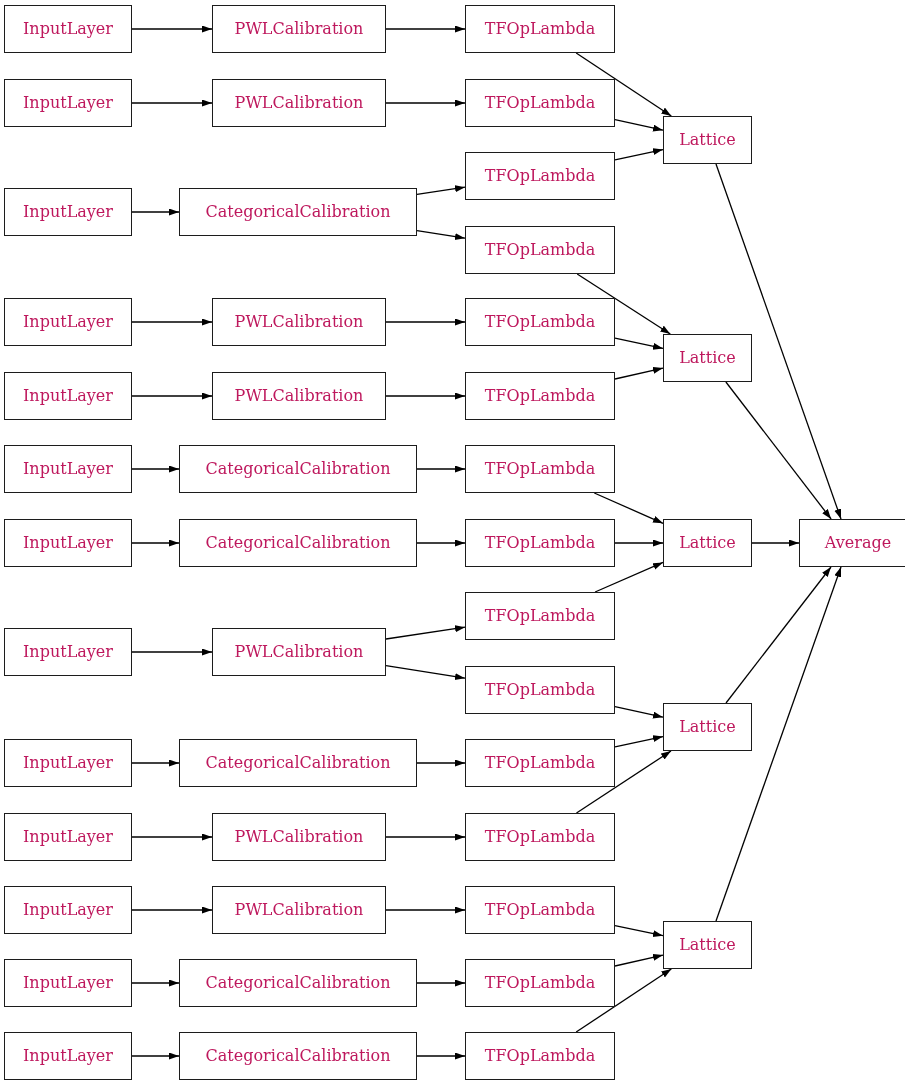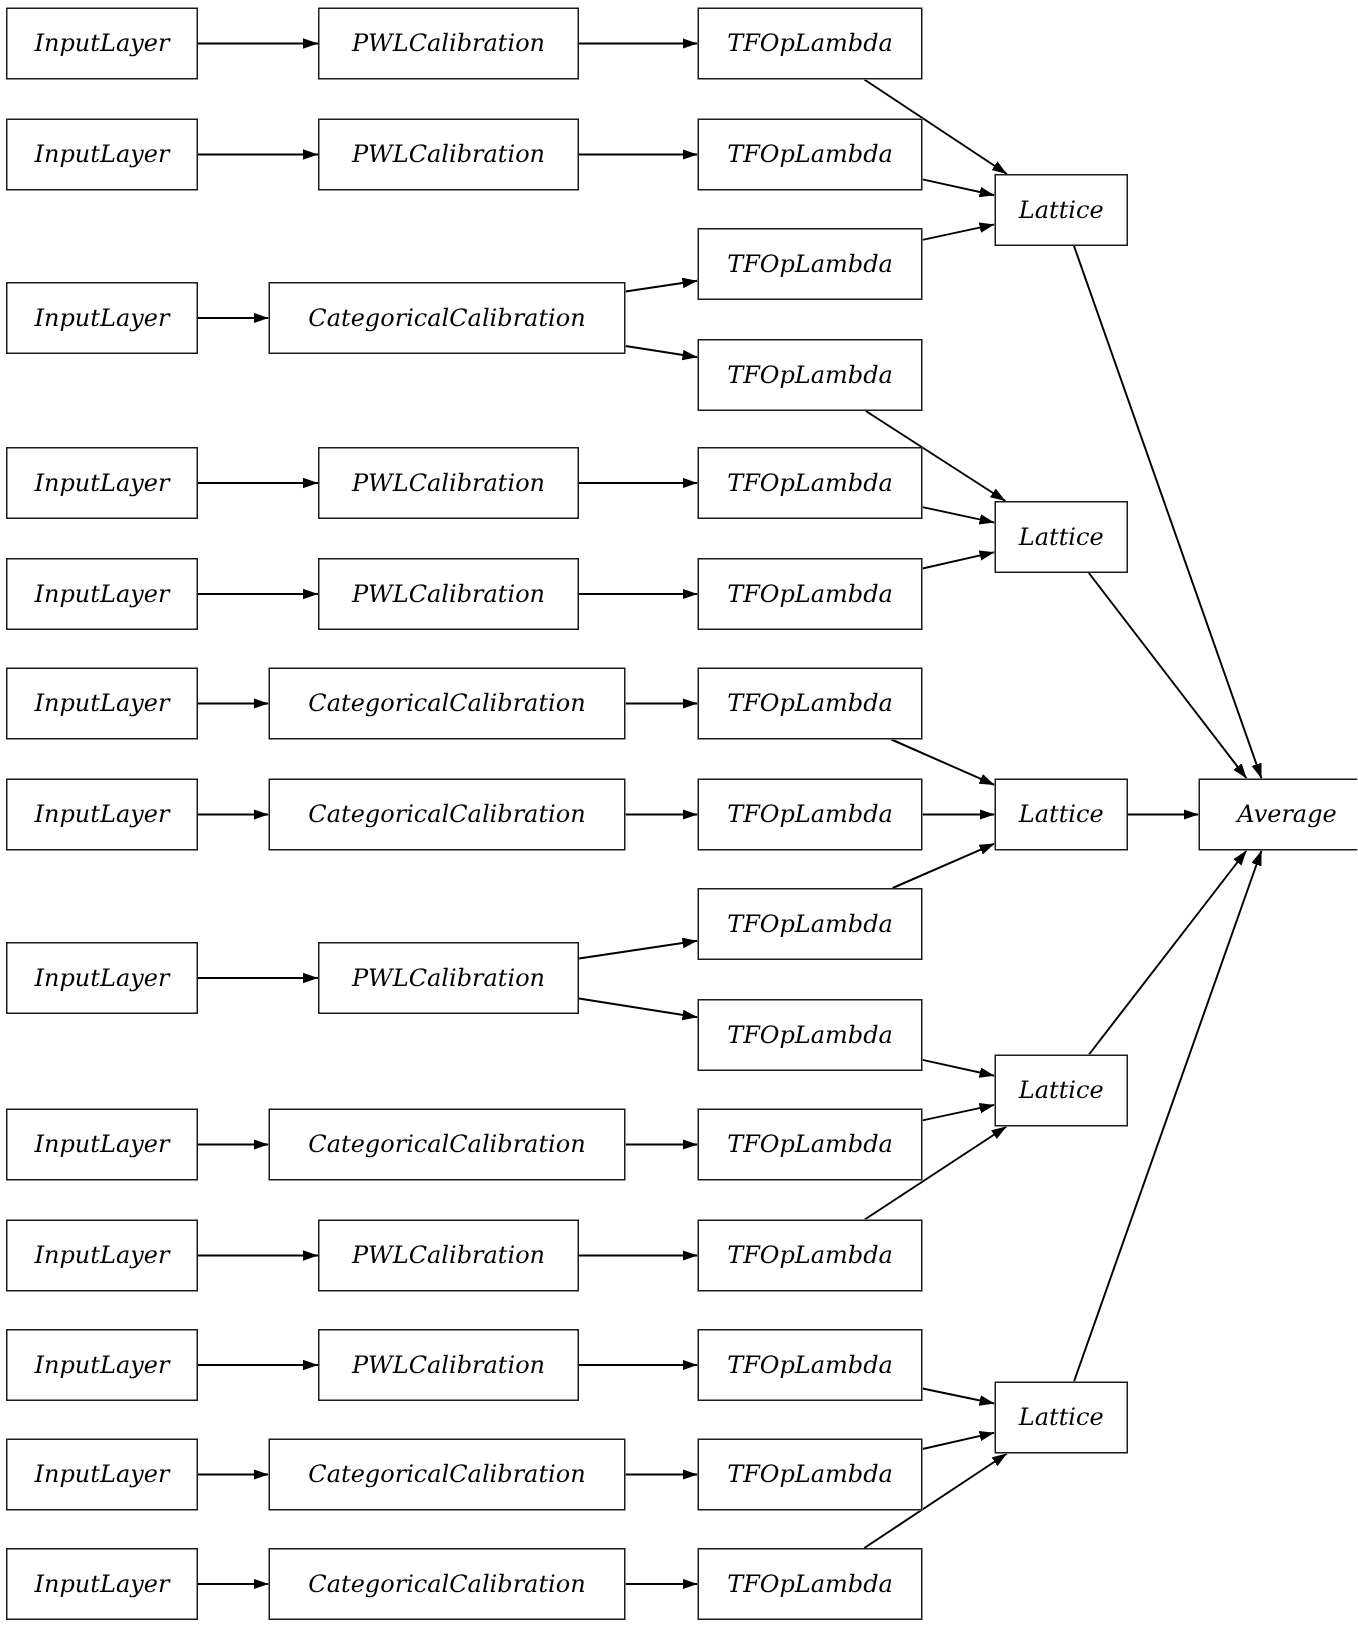--- a/index.html
+++ b/index.html
@@ -23,23 +23,22 @@
   .node {
     position: absolute;
     box-sizing: border-box;
     border: 1.5px solid #1c1c1c;
     background: #ffffff;
     display: flex;
     align-items: center;
     justify-content: center;
     font-size: 16px;
     line-height: 1;
-    color: #000000;
+    color: #be185d;
     white-space: nowrap;
-    font-style: italic;
   }
 </style>
 </head>
 <body>
 
 <div id="canvas">
   <svg id="edges" width="905" height="1087" viewBox="0 0 905 1087">
     <defs>
       <marker id="arrowhead" markerWidth="11" markerHeight="9" refX="10" refY="3.5" orient="auto" markerUnits="userSpaceOnUse">
         <path d="M0,0 L10,3.5 L0,7 Z" fill="#000000"></path>

